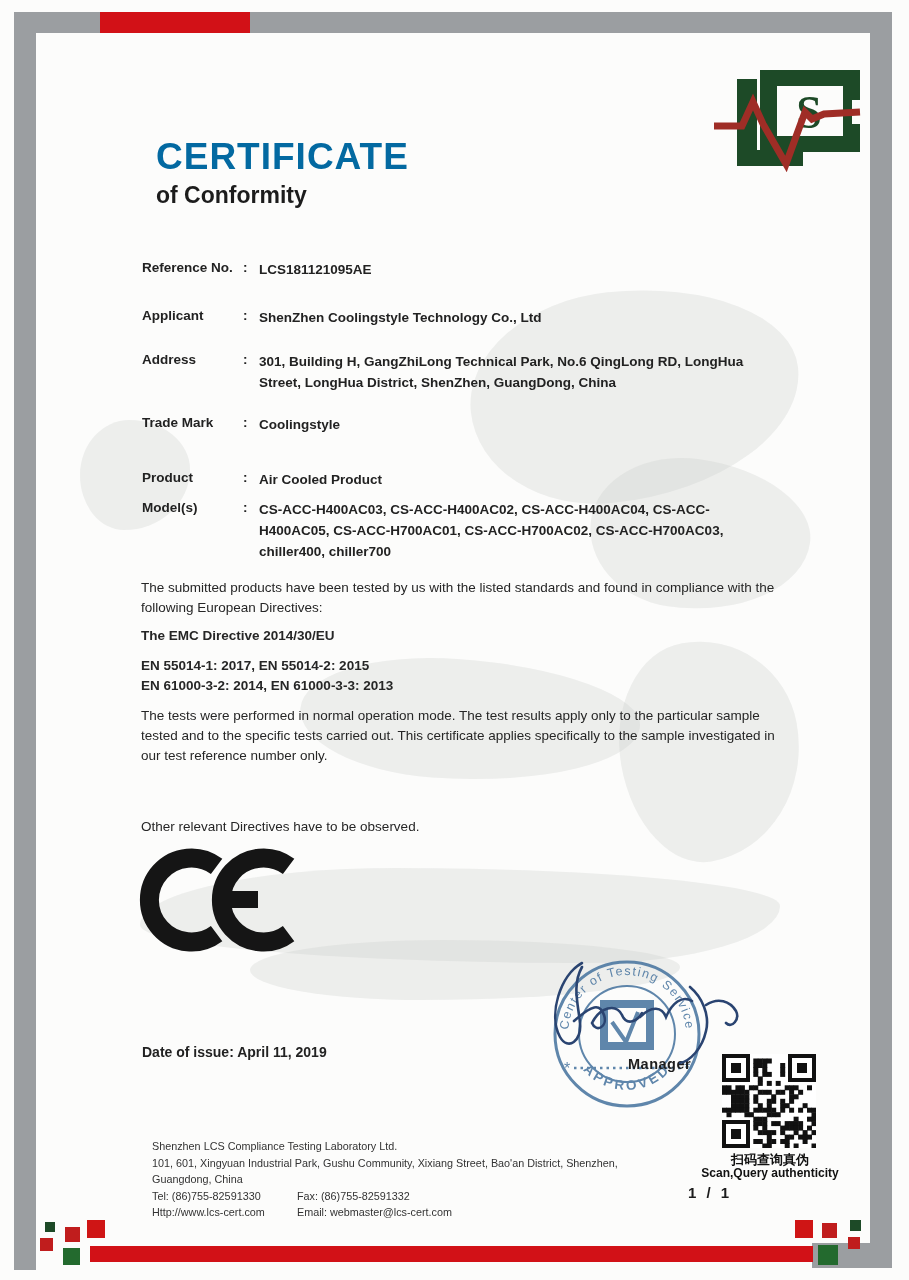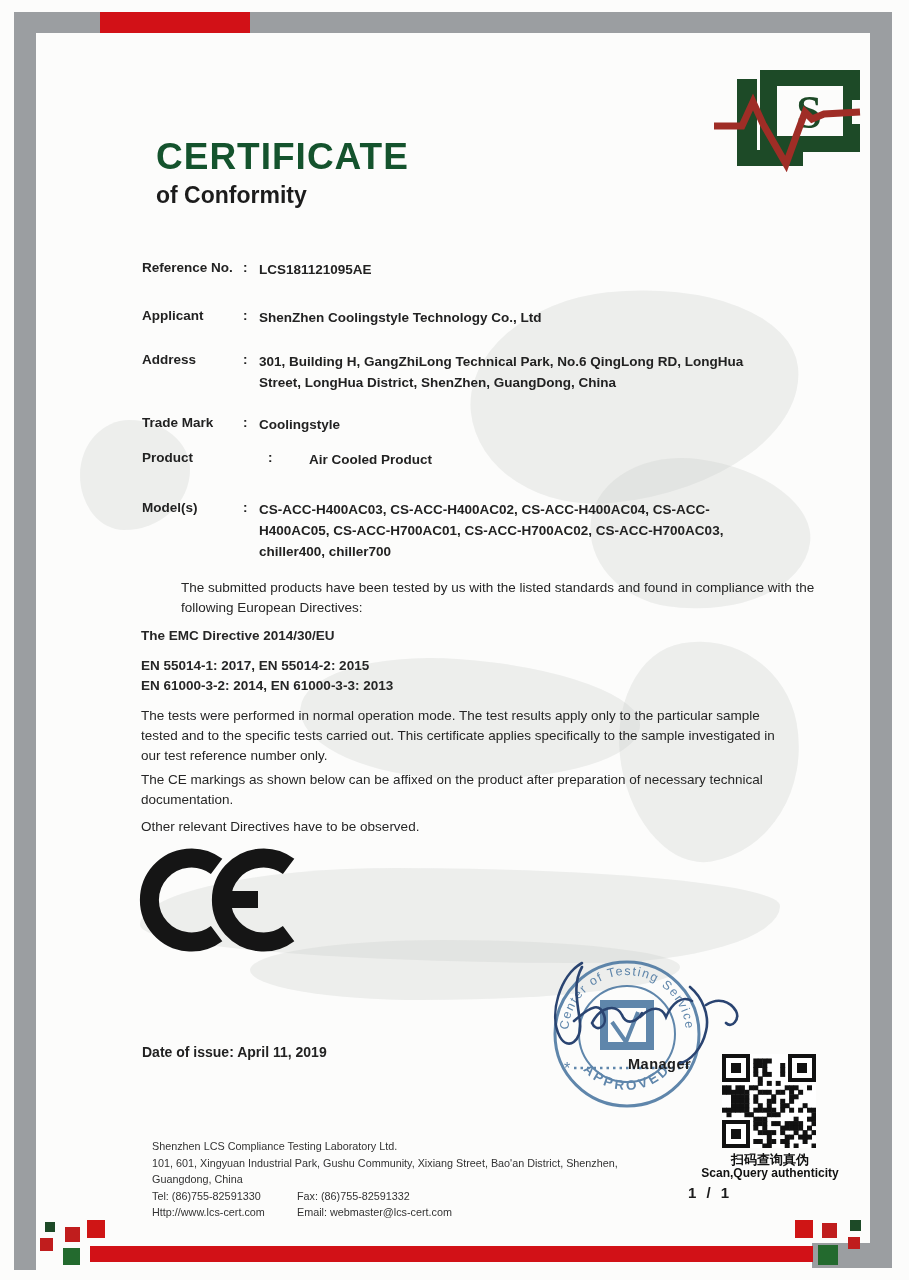--- a/index.html
+++ b/index.html
@@ -9,21 +9,21 @@
   }
   .abs{position:absolute;}
   
   .frame{background:#9b9ea1;z-index:2;}
   .red-strip{background:#d21117;z-index:3;}
   .sq{position:absolute;z-index:4;}
   
   .wm{position:absolute;background:#c9cdc9;opacity:.30;z-index:1;border-radius:45% 55% 60% 40%/50% 45% 55% 50%;}
   
   .content{z-index:5;}
-  h1.cert-title{margin:0;font-size:37px;font-weight:bold;letter-spacing:1px;color:#14532d;}
+  h1.cert-title{margin:0;font-size:37px;font-weight:bold;letter-spacing:1px;color:#0369a1;}
   h2.cert-sub{margin:0;font-size:23px;font-weight:bold;color:#1c1c1c;}
   .field-row{position:absolute;left:142px;width:640px;display:flex;z-index:5;}
   .field-label{width:101px;font-size:13.5px;font-weight:bold;flex:0 0 auto;}
   .field-colon{width:16px;font-size:13.5px;font-weight:bold;flex:0 0 auto;}
   .field-value{font-size:13.5px;font-weight:bold;line-height:1.55;max-width:520px;}
   .body-par{position:absolute;left:141px;width:655px;font-size:13.5px;line-height:1.48;color:#262626;z-index:5;}
   .bold{font-weight:bold;}
   .footer-line{font-size:10.8px;color:#333;line-height:16.5px;}
   .footer-cols{display:flex;}
   .footer-cols .c1{width:145px;}
@@ -100,37 +100,36 @@
   <div class="field-row" style="top:352px;">
     <span class="field-label">Address</span>
     <span class="field-colon">:</span>
     <span class="field-value">301, Building H, GangZhiLong Technical Park, No.6 QingLong RD, LongHua Street, LongHua District, ShenZhen, GuangDong, China</span>
   </div>
   <div class="field-row" style="top:415px;">
     <span class="field-label">Trade Mark</span>
     <span class="field-colon">:</span>
     <span class="field-value">Coolingstyle</span>
   </div>
-  <div class="field-row" style="top:450px;gap:25px;">
+  <div class="field-row" style="top:470px;">
     <span class="field-label">Product</span>
     <span class="field-colon">:</span>
     <span class="field-value">Air Cooled Product</span>
   </div>
   <div class="field-row" style="top:500px;">
     <span class="field-label">Model(s)</span>
     <span class="field-colon">:</span>
     <span class="field-value">CS-ACC-H400AC03, CS-ACC-H400AC02, CS-ACC-H400AC04, CS-ACC-H400AC05, CS-ACC-H700AC01, CS-ACC-H700AC02, CS-ACC-H700AC03, chiller400, chiller700</span>
   </div>
 
-  <div class="body-par" style="top:578px;margin-left:40px;">The submitted products have been tested by us with the listed standards and found in compliance with the following European Directives:</div>
+  <div class="body-par" style="top:578px;">The submitted products have been tested by us with the listed standards and found in compliance with the following European Directives:</div>
   <div class="body-par bold" style="top:626px;">The EMC Directive 2014/30/EU</div>
   <div class="body-par bold" style="top:656px;">EN 55014-1: 2017, EN 55014-2: 2015</div>
   <div class="body-par bold" style="top:676px;">EN 61000-3-2: 2014, EN 61000-3-3: 2013</div>
   <div class="body-par" style="top:706px;">The tests were performed in normal operation mode. The test results apply only to the particular sample tested and to the specific tests carried out. This certificate applies specifically to the sample investigated in our test reference number only.</div>
-  <div class="body-par" style="top:770px;">The CE markings as shown below can be affixed on the product after preparation of necessary technical documentation.</div>
   <div class="body-par" style="top:817px;">Other relevant Directives have to be observed.</div>
 
   <div class="abs content" style="left:130px;top:846px;width:165px;height:110px;">
     <svg width="165" height="110" viewBox="0 0 165 110">
 
       <path d="M 86.6 20.4 A 42 42 0 1 0 86.6 87.6" fill="none" stroke="#151515" stroke-width="19"></path>
 
       <path d="M 158.6 20.4 A 42 42 0 1 0 158.6 87.6" fill="none" stroke="#151515" stroke-width="19"></path>
       <rect x="95" y="45" width="33" height="17" fill="#151515"></rect>
     </svg>

